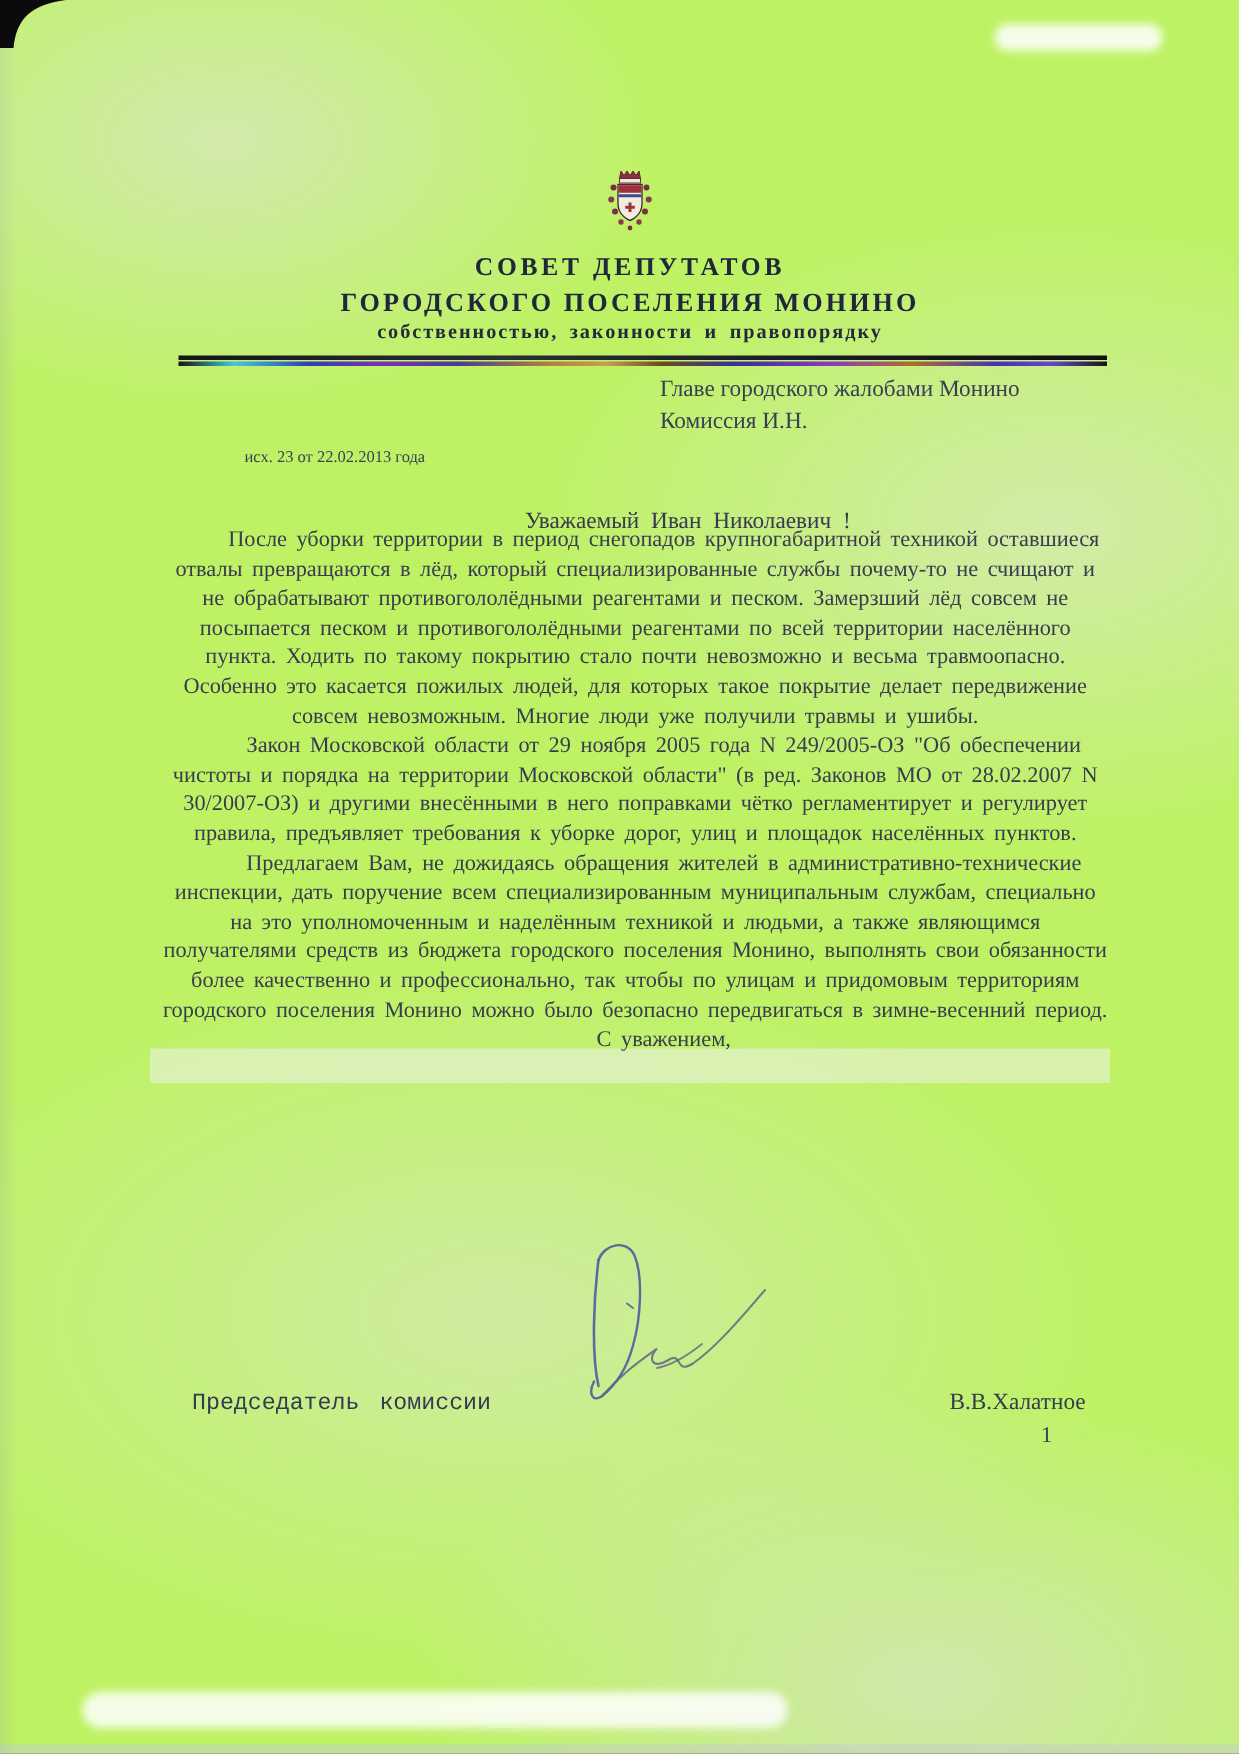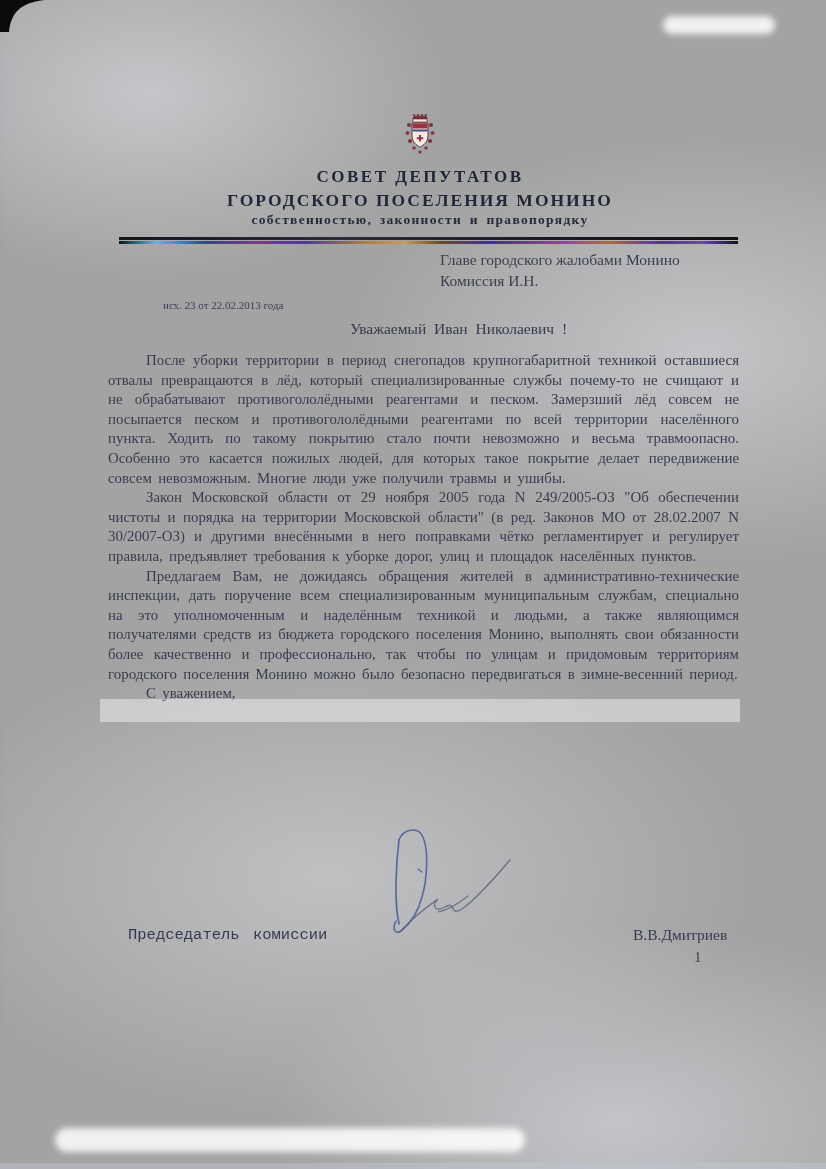--- a/index.html
+++ b/index.html
@@ -1,18 +1,18 @@
 <!DOCTYPE html>
 <html lang="ru"><head>
 <meta charset="utf-8">
 <style>
   html,body{margin:0;padding:0;background:#888;}
   .page{
     position:relative;width:826px;height:1169px;margin:0 auto;
-    background:#a3a3a3;overflow:hidden;
+    background:#bef264;overflow:hidden;
     font-family:"Liberation Serif","DejaVu Serif",serif;
     color:#383c4e;
   }
   
   .page::before{
     content:"";position:absolute;inset:0;pointer-events:none;
     background:
       radial-gradient(420px 260px at 18% 8%, rgba(226,227,233,.55), transparent 70%),
       radial-gradient(500px 300px at 85% 30%, rgba(229,230,236,.5), transparent 70%),
       radial-gradient(600px 340px at 40% 75%, rgba(227,228,234,.45), transparent 70%),
@@ -36,25 +36,25 @@
   .divider{position:absolute;left:119px;top:237px;width:619px;height:8px;}
   .divider .bar-top{height:3px;background:linear-gradient(90deg,#15151a,#2a2c38 35%,#1a1b22 70%,#101014);}
   .divider .bar-gap{height:1px;}
   .divider .bar-rainbow{height:3px;background:linear-gradient(90deg,
      #15151a 0%, #45c6de 6%, #2e3fb4 14%, #7c2fb8 22%, #4a3a9a 30%,
      #b1803c 40%, #c79e52 46%, #6b4a22 52%, #3a2f9e 60%, #8a38c2 70%,
      #b06c34 79%, #4a2fb4 88%, #6a44cc 94%, #15151a 100%);}
 
   .addressee{position:absolute;left:440px;top:249px;font-size:15.5px;line-height:21px;color:#3a3e52;}
   .ref-line{position:absolute;left:163px;top:299px;font-size:11px;color:#3a3e52;}
-  .salutation{position:absolute;left:350px;top:320px;font-size:15.5px;color:#363a4e;word-spacing:4px;}
+  .salutation{position:absolute;left:350px;top:339px;font-size:15.5px;color:#363a4e;word-spacing:4px;}
 
   .body-text{position:absolute;left:108px;top:351px;width:631px;
              font-size:14.9px;line-height:19.6px;text-align:justify;word-spacing:2.6px;}
-  .body-text p{margin:0;text-indent:38px;}
+  .body-text p{margin:0;text-indent:38px;text-align:center;}
   .closing{text-align:left;}
 
   .signature-svg{position:absolute;left:382px;top:824px;}
   .signoff-title{position:absolute;left:128px;top:926px;font-size:15.5px;color:#343a50;word-spacing:4px;font-family:Liberation Mono, monospace;}
   .signoff-name{position:absolute;left:633px;top:926px;font-size:15.5px;color:#343a50;}
   .page-number{position:absolute;left:694px;top:949px;font-size:15px;color:#3a3e52;}
 </style>
 </head>
 <body>
 
@@ -116,16 +116,16 @@
     <g fill="none" stroke-linecap="round">
       <path d="M17,16 C14,40 12,78 17,100" stroke="#4e5d9e" stroke-width="1.7" opacity="0.9"></path>
       <path d="M17,16 C21,5 36,2 41,13 C47,27 45,56 40,73 C36,88 28,100 19,107 C13,111 10,105 14,97" stroke="#4e5d9e" stroke-width="1.6" opacity="0.9"></path>
       <path d="M19,107 C32,92 45,83 56,75 C50,81 52,89 63,83 C74,76 67,93 80,85 C97,73 114,52 128,36" stroke="#5f6680" stroke-width="1.4" opacity="0.85"></path>
       <path d="M36,45 l4,3" stroke="#4e5d9e" stroke-width="1.4" opacity="0.8"></path>
       <path d="M56,88 C66,86 76,80 86,72" stroke="#5f6680" stroke-width="1.2" opacity="0.8"></path>
     </g>
   </svg>
 
   <div class="signoff-title">Председатель  комиссии</div>
-  <div class="signoff-name">В.В.Дмитриев</div>
+  <div class="signoff-name">В.В.Халатное</div>
   <div class="page-number">1</div>
 
 </div>
 
 </body></html>

